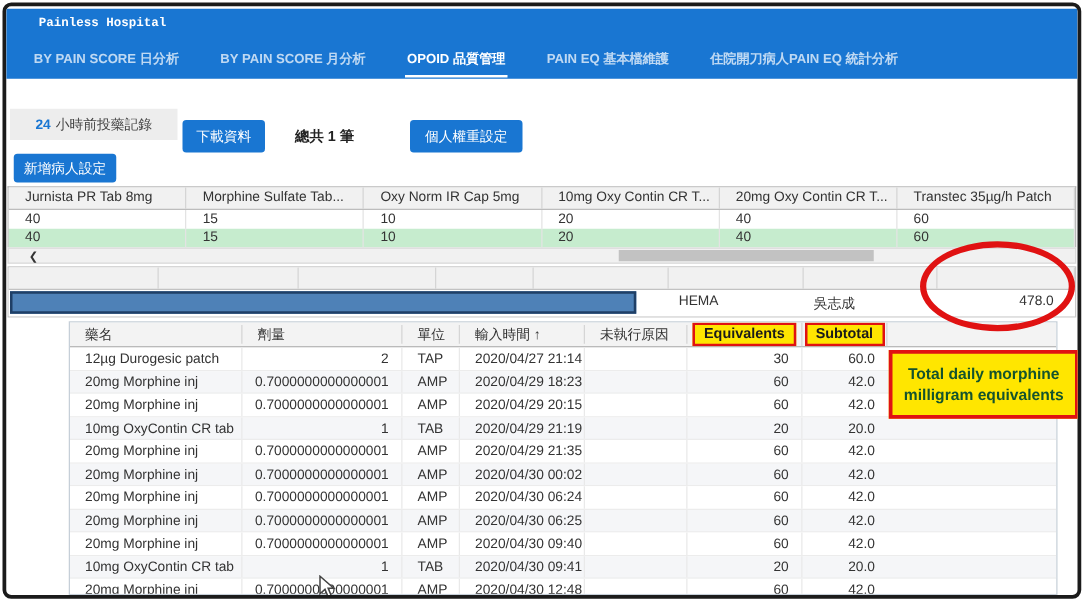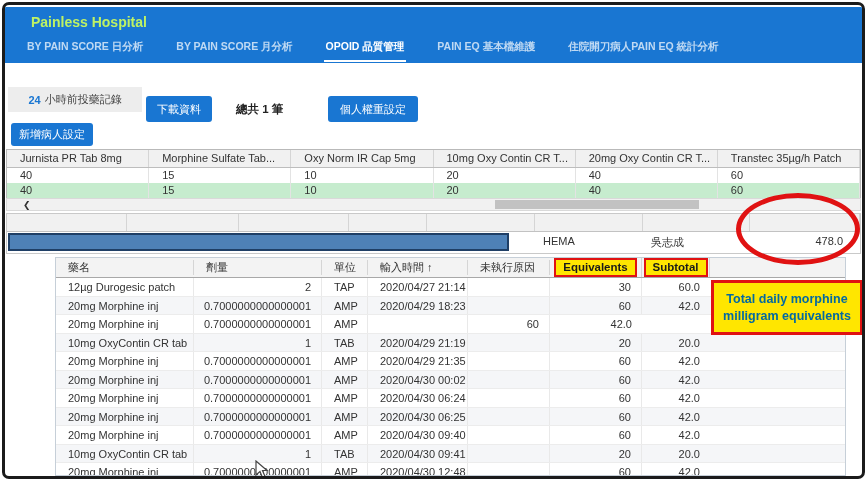--- a/index.html
+++ b/index.html
@@ -3,21 +3,21 @@
 <meta charset="utf-8">
 <style>
   html,body{margin:0;padding:0;background:#fff;}
   *{box-sizing:border-box;font-family:"Liberation Sans","DejaVu Sans",sans-serif;}
   .stage{position:relative;width:867px;height:481px;background:#fff;overflow:hidden;}
   .frame{position:absolute;left:2px;top:2px;right:2px;bottom:2px;border:3px solid #1b1b1b;
          border-radius:7px;overflow:hidden;background:#fff;}
 
   
   .appbar{position:absolute;left:0;right:0;top:2px;height:56px;background:#1976d2;}
-  .app-title{position:absolute;left:26px;top:7px;color:#bef264;font-size:14px;font-weight:bold;}
+  .app-title{position:absolute;left:26px;top:7px;color:#ffffff;font-size:10px;font-weight:bold;font-family:Liberation Mono, monospace;}
   .tabbar{position:absolute;left:20px;top:31px;display:flex;gap:29px;align-items:flex-start;}
   .tab{color:rgba(255,255,255,.72);font-size:10.5px;font-weight:bold;padding:2px 2px 6px 2px;
        white-space:nowrap;cursor:pointer;}
   .tab.active{color:#fff;border-bottom:2px solid #fff;}
 
   
   .badge{position:absolute;left:3px;top:82px;width:134px;height:25px;background:#ededed;
          font-size:11px;color:#444;display:flex;align-items:center;justify-content:center;gap:4px;}
   .badge .num{color:#1976d2;font-weight:bold;}
   .btn{position:absolute;background:#1976d2;color:#fff;font-size:11px;border:none;border-radius:3px;
@@ -72,21 +72,21 @@
   .meds-body .trow:nth-child(even){background:#f5f6f8;}
   .meds-body .tcell{border-right:1px solid #e9e9e9;padding-left:12px;}
   .meds-body .tcell:last-child{border-right:none;}
   .meds-body .c1,.meds-body .c5,.meds-body .c6{text-align:right;padding-right:10px;padding-left:0;}
 
   
   .red-ellipse{position:absolute;left:731px;top:188px;width:124px;height:72px;
                border:5px solid #e01212;border-radius:50%;z-index:6;pointer-events:none;}
   .callout{position:absolute;left:706px;top:275px;width:152px;height:55px;background:#ffe600;
            border:3px solid #e01212;z-index:5;display:flex;align-items:center;justify-content:center;
-           text-align:center;font-weight:bold;font-size:12.5px;color:#0369a1;line-height:1.3;
+           text-align:center;font-weight:bold;font-size:12.5px;color:#14532d;line-height:1.3;
            padding:2px 4px;}
   .cursor{position:absolute;left:250px;top:455px;z-index:9;pointer-events:none;}
 </style>
 </head>
 <body>
 
 <div class="stage">
   <div class="frame">
 
     <div class="appbar">
@@ -197,20 +197,21 @@
             <div class="tcell c2">AMP</div>
             <div class="tcell c3">2020/04/29 18:23</div>
             <div class="tcell c4"></div>
             <div class="tcell c5">60</div>
             <div class="tcell c6">42.0</div>
           </div>
           <div class="trow">
             <div class="tcell c0">20mg Morphine inj</div>
             <div class="tcell c1">0.7000000000000001</div>
             <div class="tcell c2">AMP</div>
+            <div class="tcell c3">2020/04/29 20:15</div>
             <div class="tcell c4"></div>
             <div class="tcell c5">60</div>
             <div class="tcell c6">42.0</div>
           </div>
           <div class="trow">
             <div class="tcell c0">10mg OxyContin CR tab</div>
             <div class="tcell c1">1</div>
             <div class="tcell c2">TAB</div>
             <div class="tcell c3">2020/04/29 21:19</div>
             <div class="tcell c4"></div>

